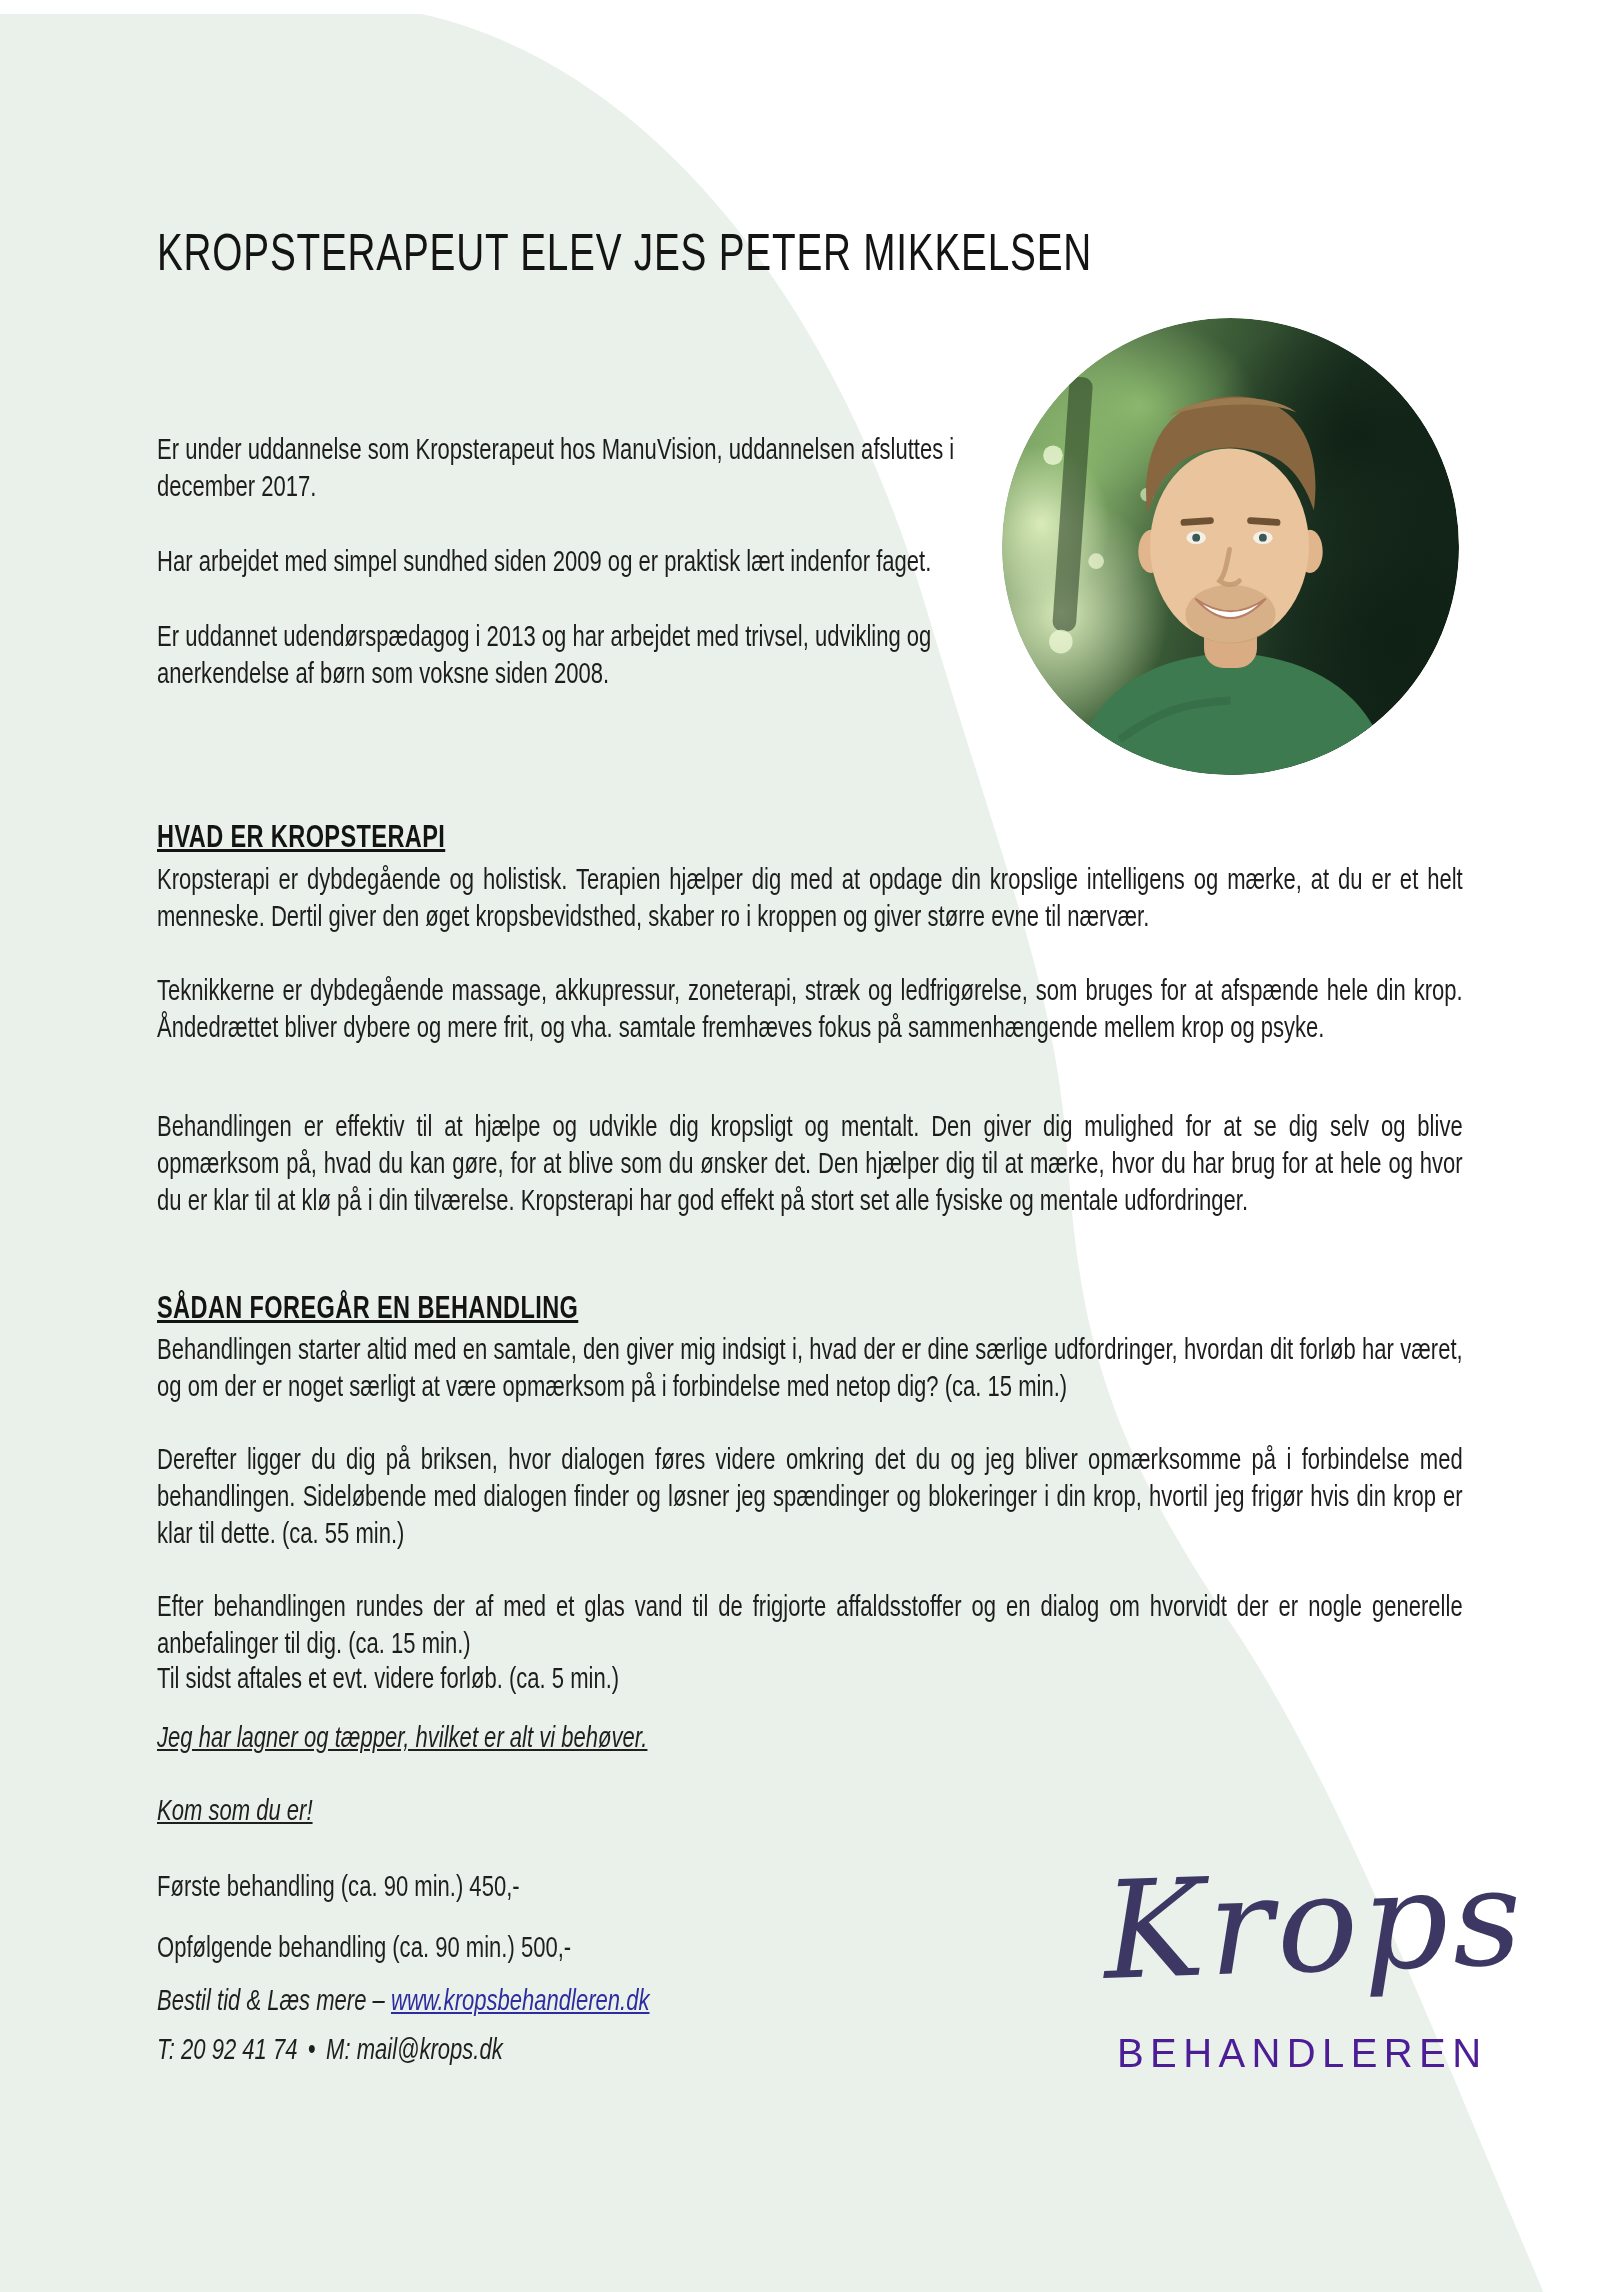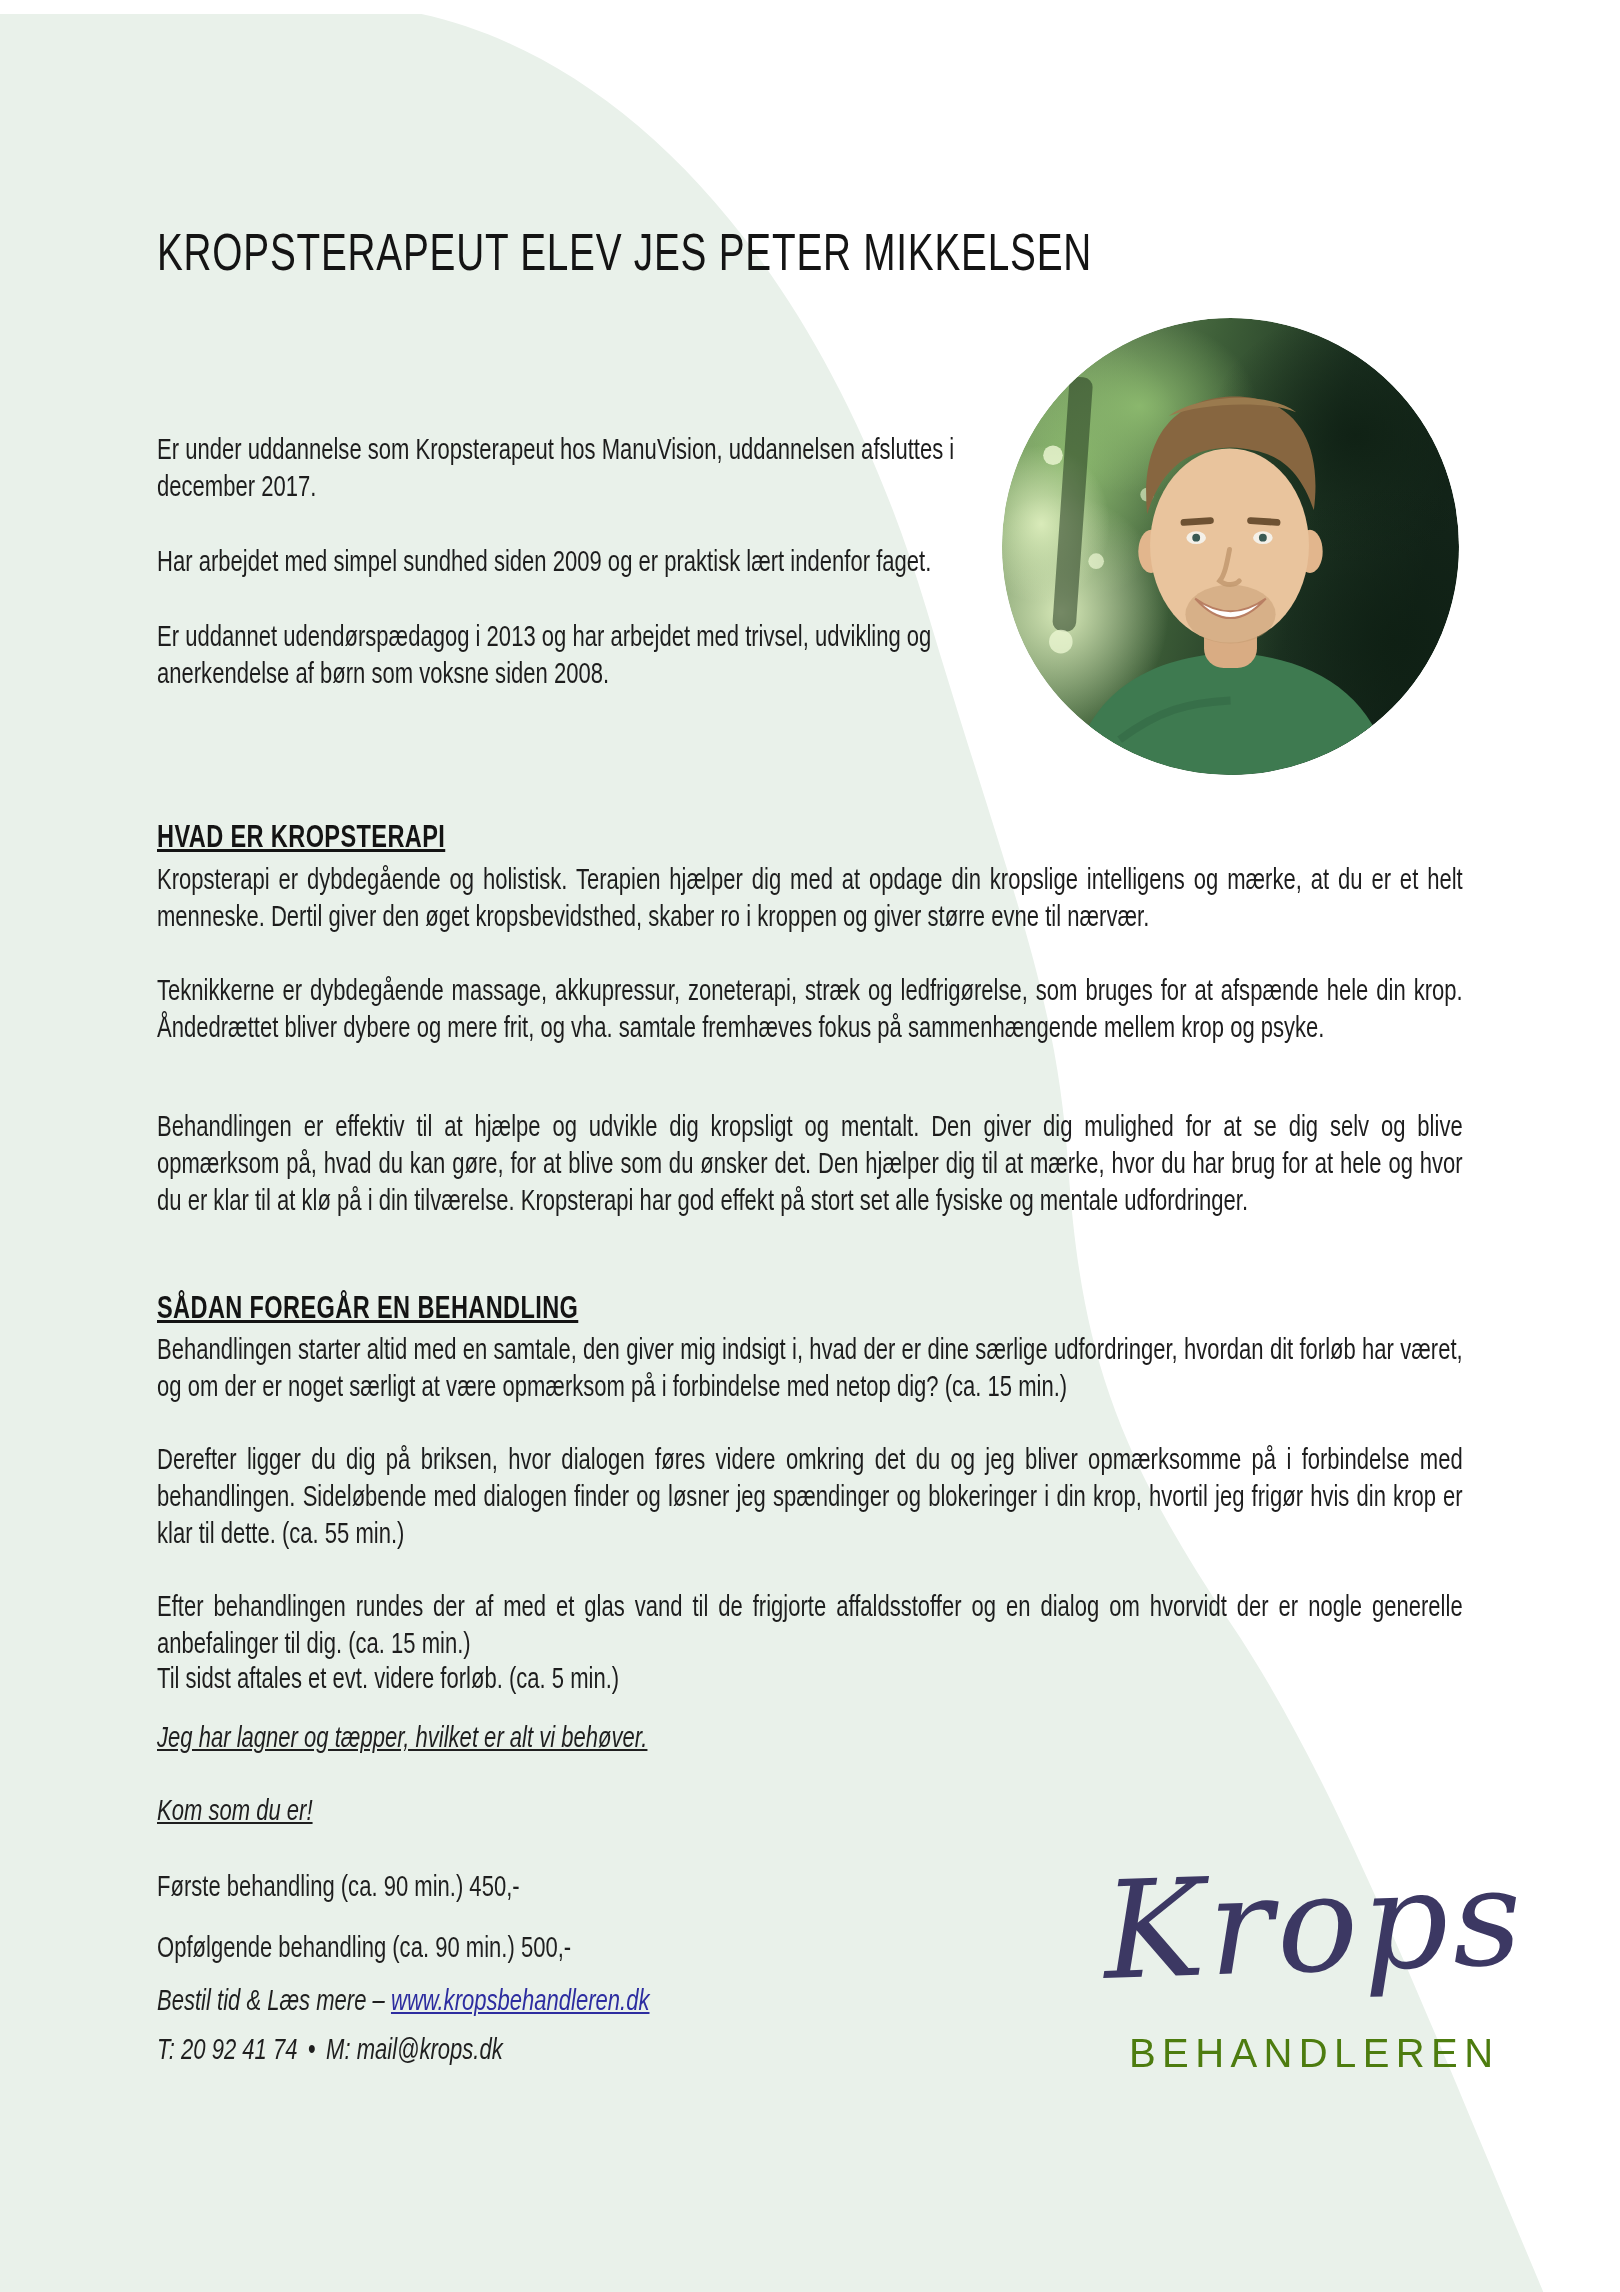--- a/index.html
+++ b/index.html
@@ -38,21 +38,21 @@
     position:absolute; left:1002px; top:318px; width:457px; height:457px;
     border-radius:50%; overflow:hidden; z-index:3;
   }
 
   .logo-script {
     font-family:"DejaVu Serif", serif; font-style:italic; font-weight:400;
     font-size:135px; color:#3c3863; line-height:1; white-space:nowrap;
     transform:rotate(-2deg); transform-origin:left bottom; letter-spacing:3.9px;
   }
   .logo-caption {
-    font-size:40px; color:#4d7c0f; letter-spacing:6.4px; white-space:nowrap; font-weight:400;margin-left:12px;
+    font-size:40px; color:#4c1d95; letter-spacing:6.4px; white-space:nowrap; font-weight:400;
   }
 </style>
 </head>
 <body>
 
 <div class="page">
 
   <svg class="bg-svg" width="1620" height="2293" viewBox="0 0 1653 2339" aria-hidden="true">
     <path d="M 0 14 L 430 14
              C 640 60 840 270 945 620

